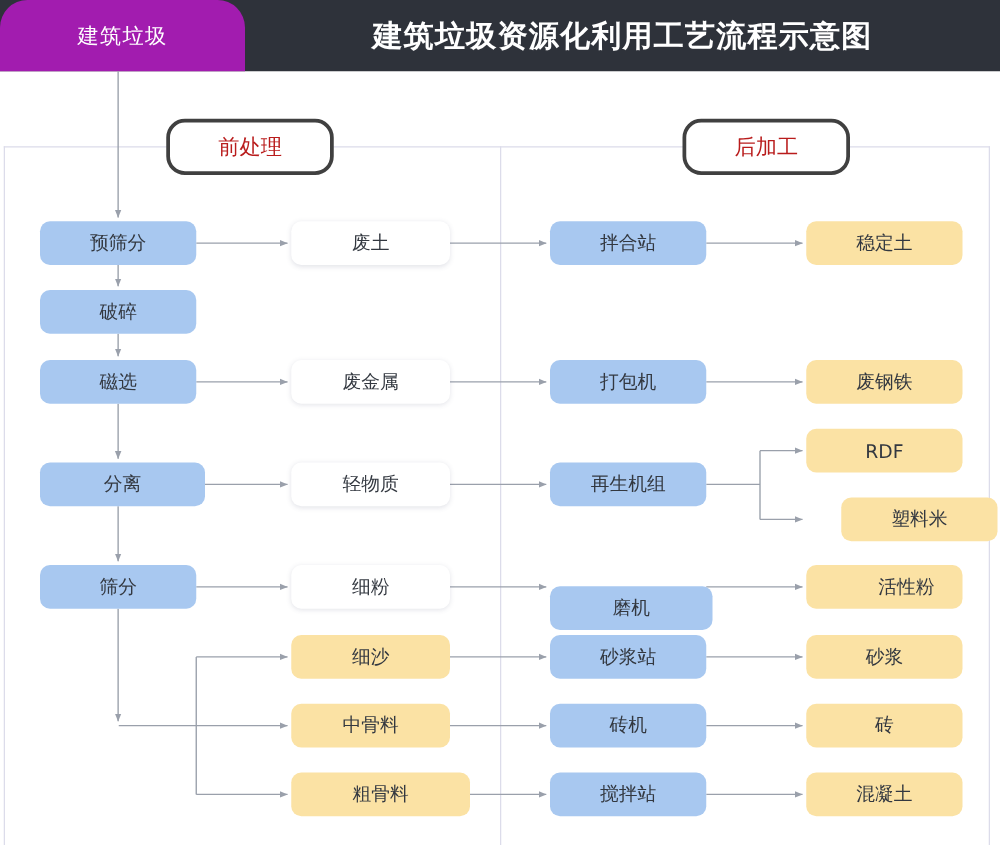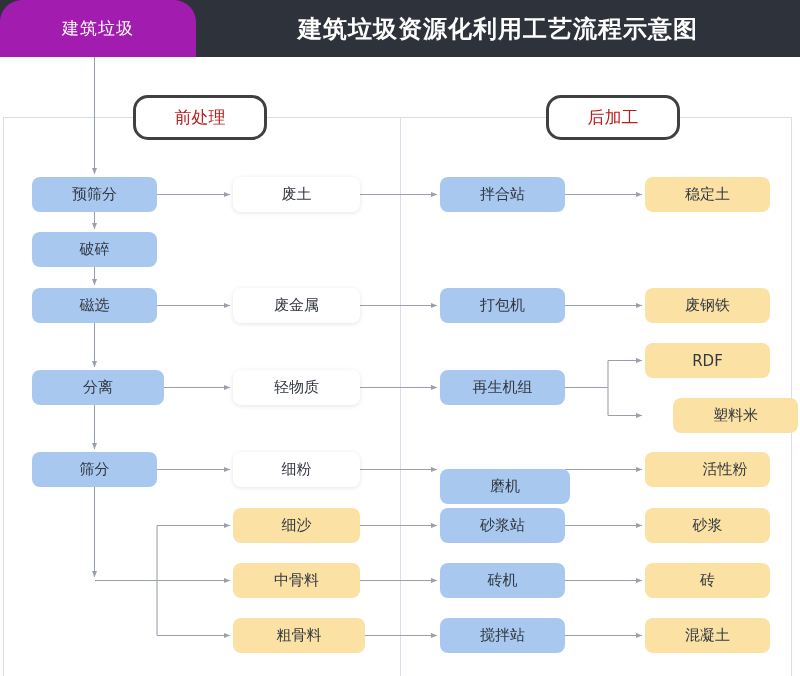--- a/index.html
+++ b/index.html
@@ -181,21 +181,21 @@
   <div class="node blue" style="left:32px; top:288px; width:125px;">磁选</div>
   <div class="node blue" style="left:32px; top:370px; width:132px;">分离</div>
   <div class="node blue" style="left:32px; top:452px; width:125px;">筛分</div>
 
   <div class="node white" style="left:233px; top:177px; width:127px;">废土</div>
   <div class="node white" style="left:233px; top:288px; width:127px;">废金属</div>
   <div class="node white" style="left:233px; top:370px; width:127px;">轻物质</div>
   <div class="node white" style="left:233px; top:452px; width:127px;">细粉</div>
   <div class="node yellow" style="left:233px; top:508px; width:127px;">细沙</div>
   <div class="node yellow" style="left:233px; top:563px; width:127px;">中骨料</div>
-  <div class="node yellow" style="left:233px; top:618px; width:132px;">粗骨料</div>
+  <div class="node yellow" style="left:233px; top:618px; width:143px;">粗骨料</div>
 
   <div class="node blue" style="left:440px; top:177px; width:125px;">拌合站</div>
   <div class="node blue" style="left:440px; top:288px; width:125px;">打包机</div>
   <div class="node blue" style="left:440px; top:370px; width:125px;">再生机组</div>
   <div class="node blue" style="left:440px; top:469px; width:130px;">磨机</div>
   <div class="node blue" style="left:440px; top:563px; width:125px;">砖机</div>
   <div class="node blue" style="left:440px; top:508px; width:125px;">砂浆站</div>
   <div class="node blue" style="left:440px; top:618px; width:125px;">搅拌站</div>
 
   <div class="node yellow" style="left:645px; top:177px; width:125px;">稳定土</div>

